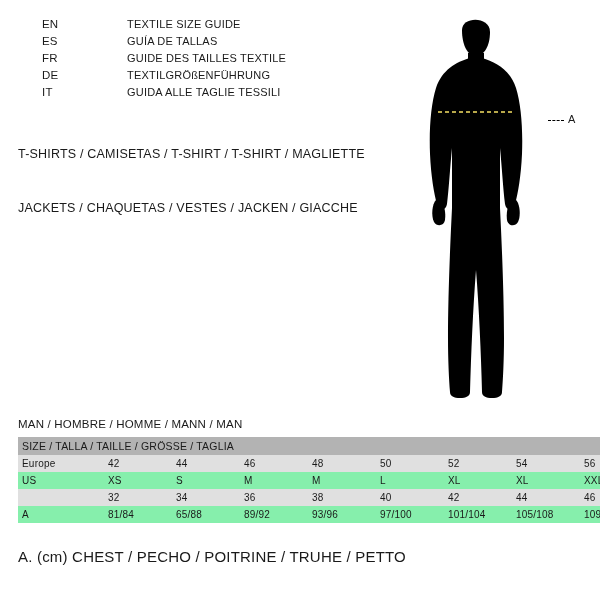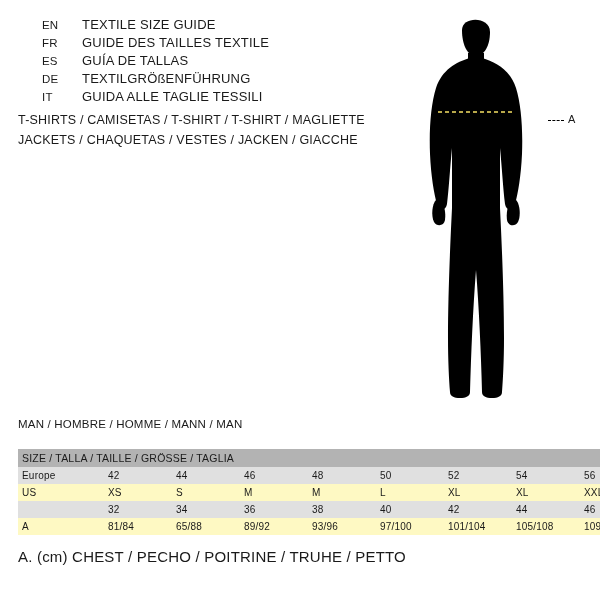--- a/index.html
+++ b/index.html
@@ -36,34 +36,36 @@
     letter-spacing: 0.2px;
     padding-left: 24px;
   }
   .lang-code {
     width: 40px;
     flex: 0 0 40px;
     font-size: 11.5px;
   }
   .lang-text {
     flex: 1 1 auto;
-    font-size: 13px;
+    font-size: 11px;
+    margin-left: 45px;
   }
 
   
   .cat-block {
     position: absolute;
     left: 18px;
     top: 110px;
     width: 420px;
   }
   .cat-line {
     font-size: 12.5px;
     line-height: 20px;
     letter-spacing: 0.2px;
+    margin-top: 34px;
   }
 
   
   .figure-wrap {
     position: absolute;
     left: 400px;
     top: 8px;
     width: 200px;
     height: 400px;
   }
@@ -88,21 +90,21 @@
   
   .table-block {
     position: absolute;
     left: 18px;
     top: 418px;
     width: 564px;
   }
   .man-title {
     font-size: 11.5px;
     letter-spacing: 0.2px;
-    margin-bottom: 19px;
+    margin-bottom: 7px;
   }
   table.size-table {
     border-collapse: collapse;
     width: 564px;
     table-layout: fixed;
   }
   table.size-table td {
     font-size: 10px;
     padding: 3px 0 3px 4px;
     letter-spacing: 0.2px;
@@ -111,21 +113,21 @@
   tr.head-row td {
     background: #b3b3b3;
     font-size: 10.5px;
     padding-top: 3px;
     padding-bottom: 3px;
   }
   tr.shade td {
     background: #e0e0e0;
   }
   tr.plain td {
-    background: #fef9c3;
+    background: #86efac;
   }
   .c0 { width: 86px; }
   .cell { width: 68px; }
 
   .foot-note {
     position: absolute;
     left: 18px;
     top: 548px;
     font-size: 15px;
     letter-spacing: 0.2px;
@@ -135,26 +137,26 @@
 <body>
 
 <div class="page">
 
   <div class="lang-block">
     <div class="lang-row">
       <span class="lang-code">EN</span>
       <span class="lang-text">TEXTILE SIZE GUIDE</span>
     </div>
     <div class="lang-row">
+      <span class="lang-code">ES</span>
+      <span class="lang-text">GUÍA DE TALLAS</span>
+    </div>
+    <div class="lang-row">
       <span class="lang-code">FR</span>
       <span class="lang-text">GUIDE DES TAILLES TEXTILE</span>
-    </div>
-    <div class="lang-row">
-      <span class="lang-code">ES</span>
-      <span class="lang-text">GUÍA DE TALLAS</span>
     </div>
     <div class="lang-row">
       <span class="lang-code">DE</span>
       <span class="lang-text">TEXTILGRÖßENFÜHRUNG</span>
     </div>
     <div class="lang-row">
       <span class="lang-code">IT</span>
       <span class="lang-text">GUIDA ALLE TAGLIE TESSILI</span>
     </div>
   </div>

